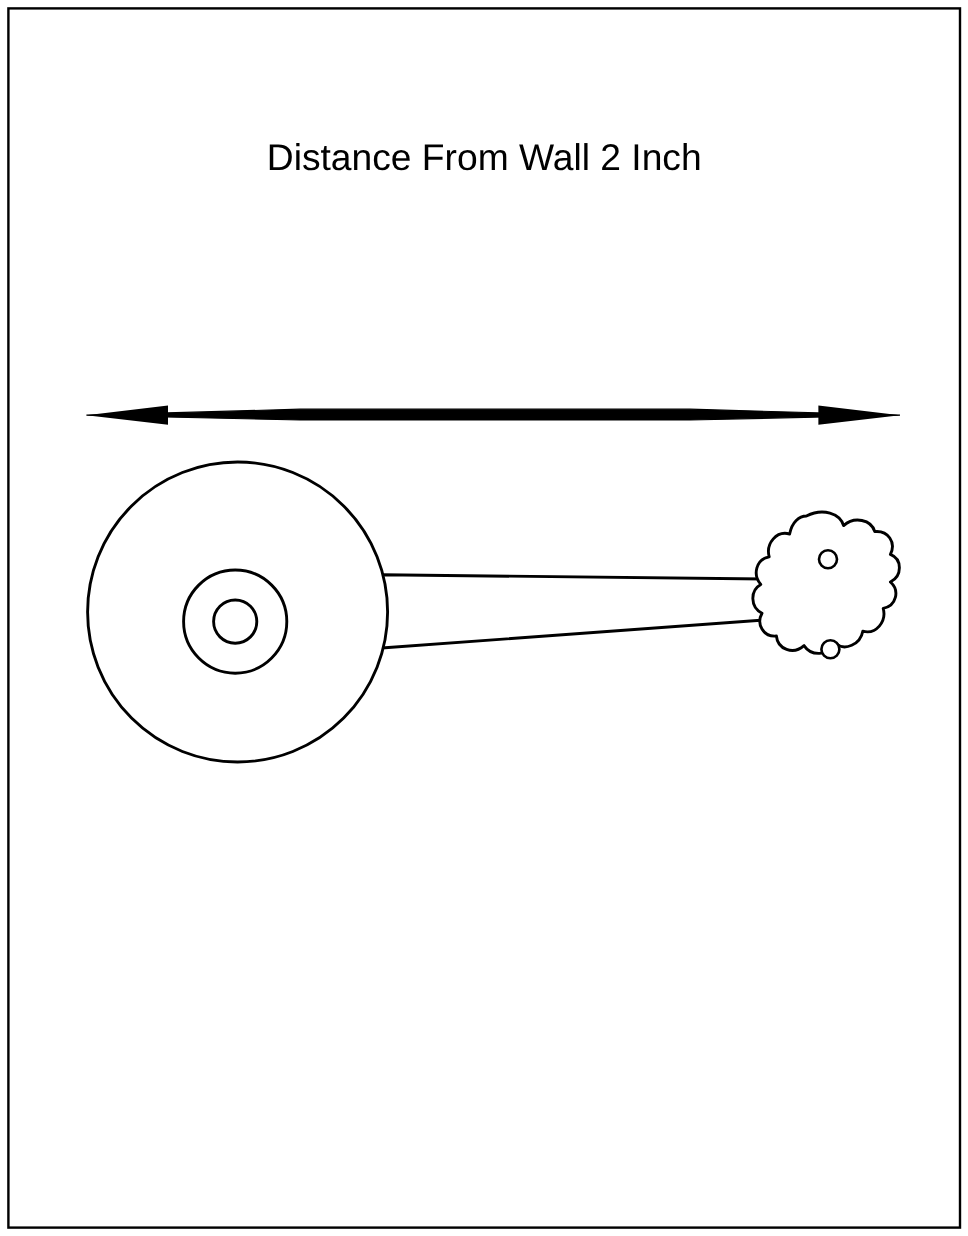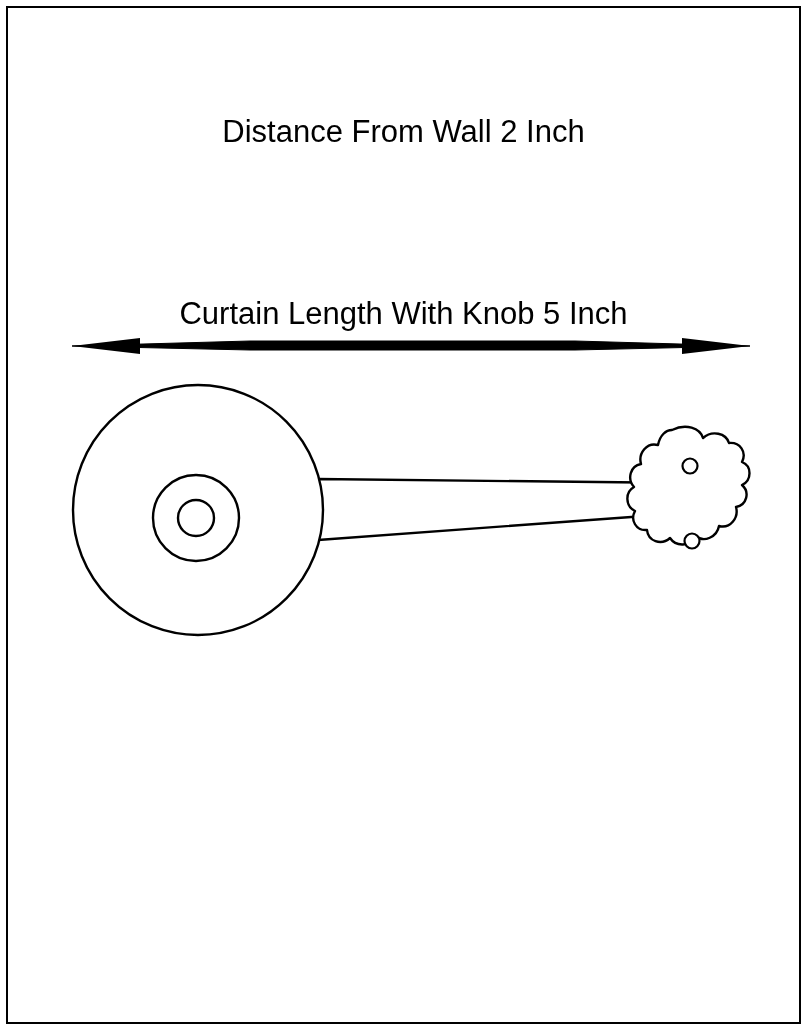--- a/index.html
+++ b/index.html
@@ -59,21 +59,20 @@
 </style>
 </head>
 <body>
 
 <div id="page">
 
   <div class="page-border"></div>
 
   <div class="label" id="label-distance">Distance From Wall 2 Inch</div>
 
-  <div class="label" id="label-curtain">Curtain Length With Knob 5 Inch</div>
 
   <svg id="diagram-svg" viewBox="0 0 807 1030">
 
     <g>
       <path d="M 72 346 L 250 341 L 575 341 L 750 346 L 575 350 L 250 350 Z" fill="#000000" stroke="#000000" stroke-width="1"></path>
       <path d="M 72 346 L 140 338 L 140 354 Z" fill="#000000"></path>
       <path d="M 750 346 L 682 338 L 682 354 Z" fill="#000000"></path>
     </g>
 
     <g>

